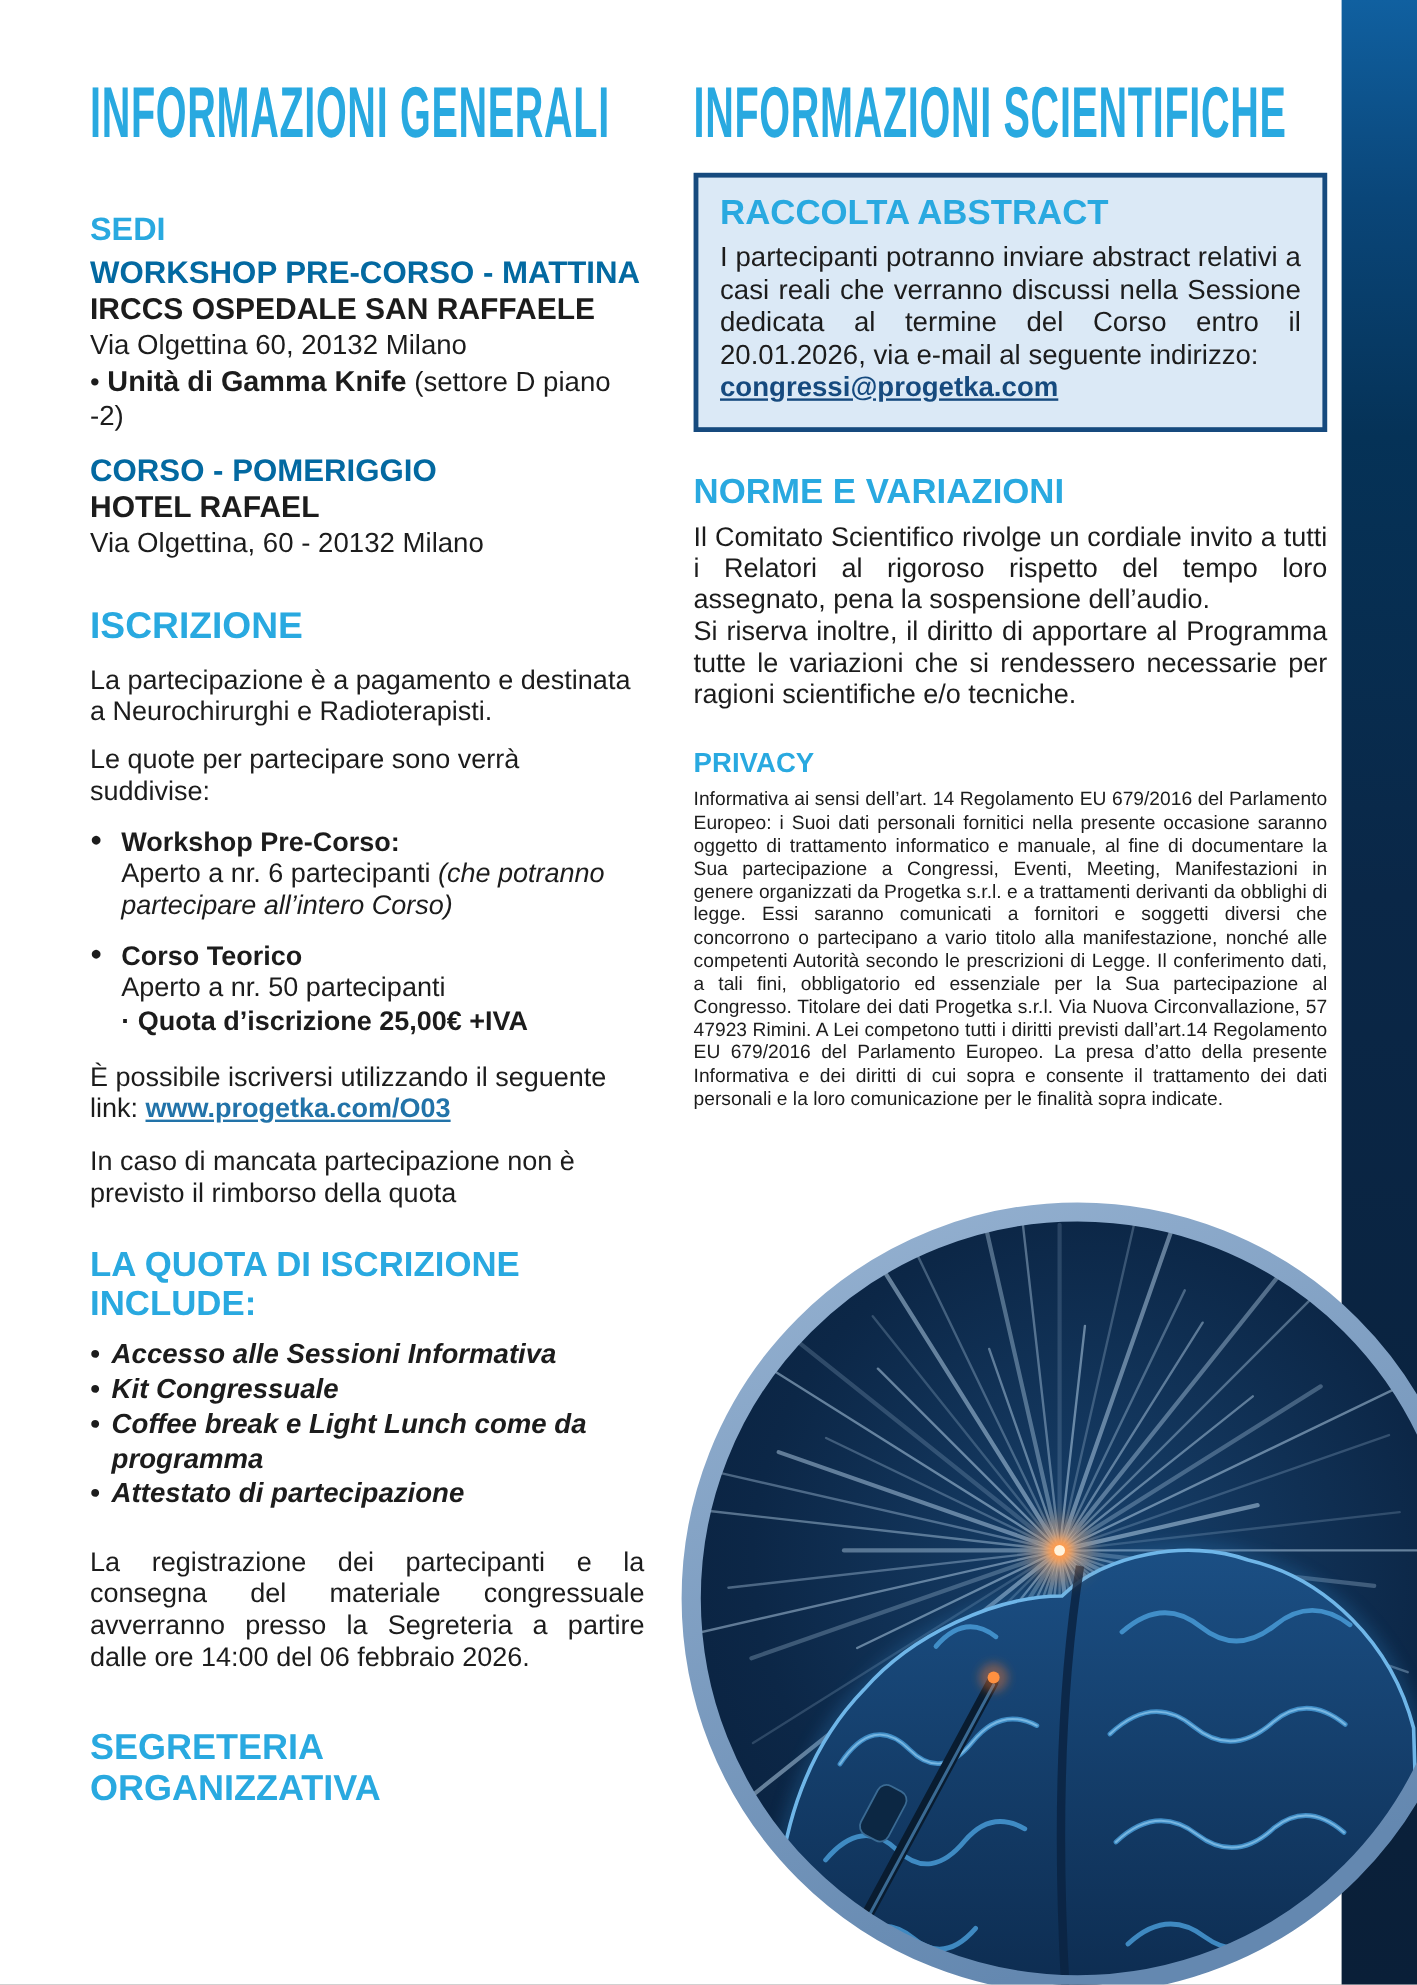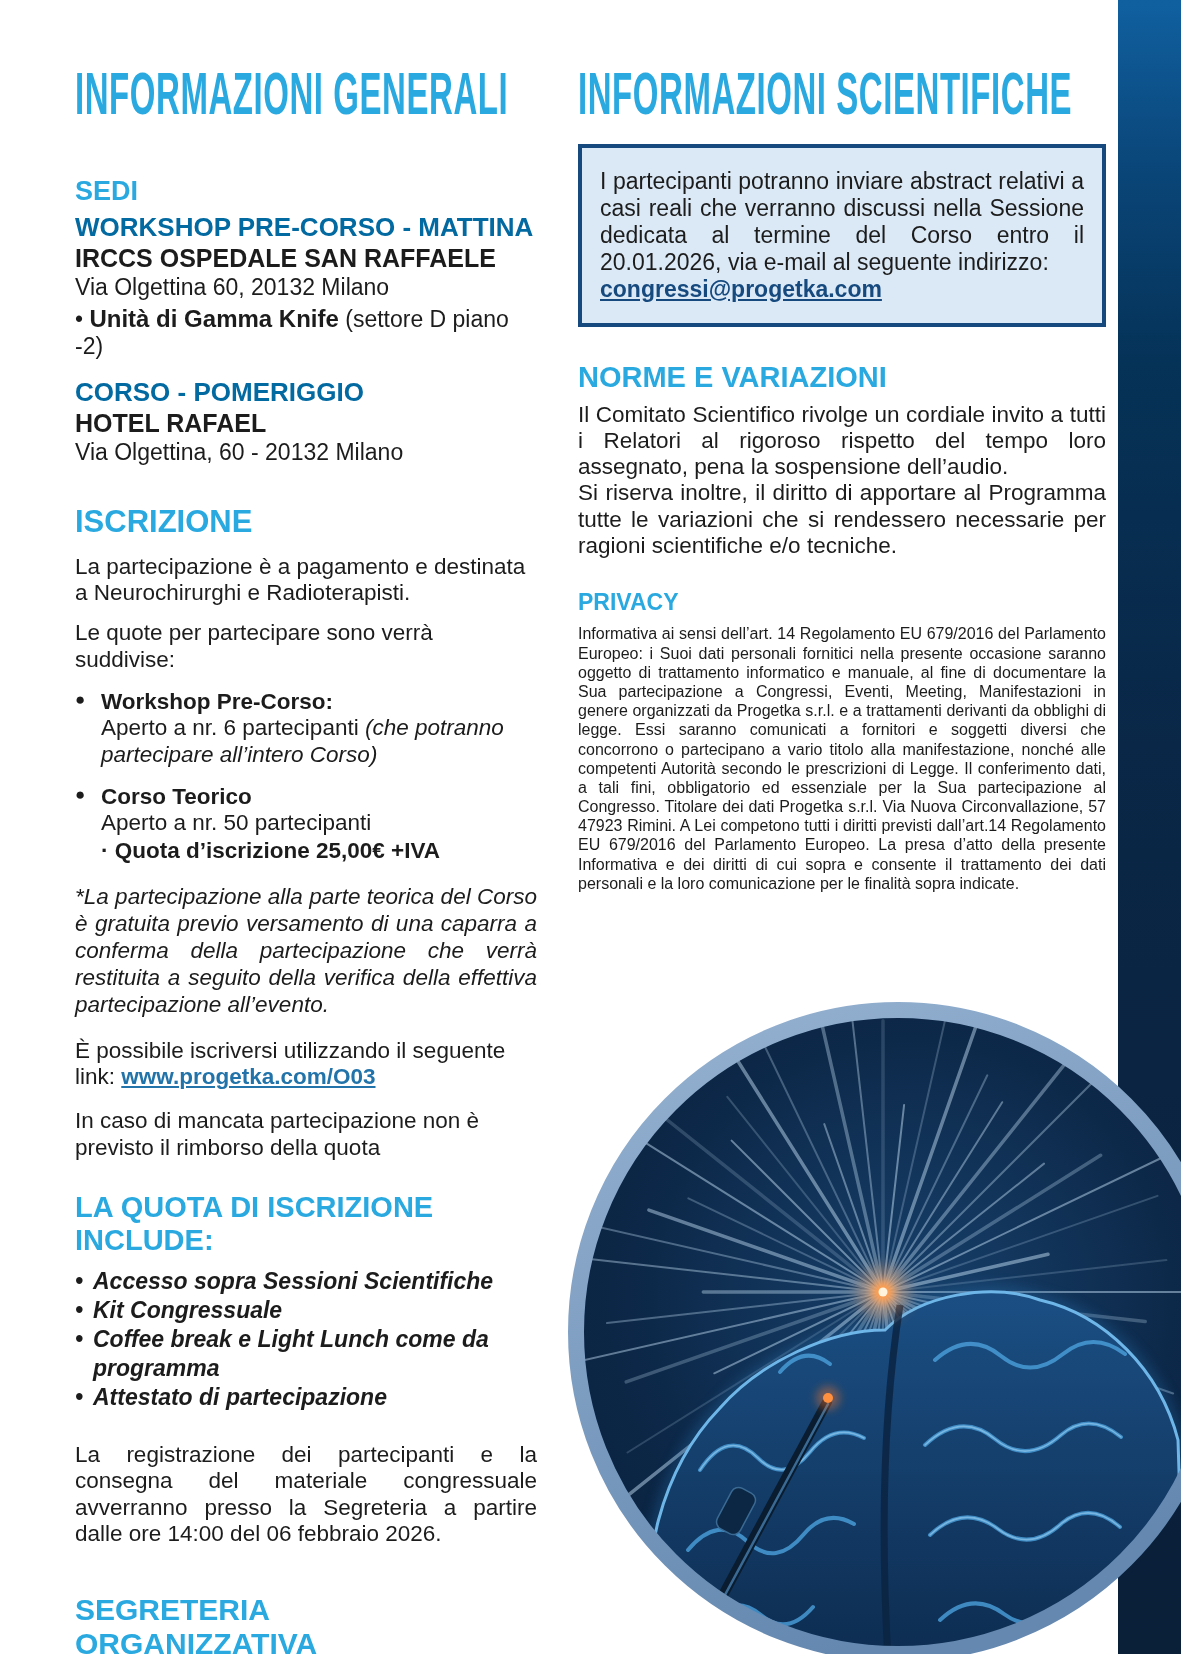--- a/index.html
+++ b/index.html
@@ -220,49 +220,49 @@
       <span class="bullet-title">Workshop Pre-Corso:</span><br>
       <span>Aperto a nr. 6 partecipanti </span><i>(che potranno partecipare all’intero Corso)</i>
     </div>
 
     <div class="bullet-item">
       <span class="bullet-title">Corso Teorico</span><br>
       <span>Aperto a nr. 50 partecipanti</span>
       <div class="quota-line">· Quota d’iscrizione 25,00€ +IVA</div>
     </div>
 
-    <p class="note-italic just">*La partecipazione alla parte teorica del Corso è gratuita previo versamento di una caparra a conferma della partecipazione che verrà restituita a seguito della verifica della effettiva partecipazione all’evento.</p>
 
     <p class="body-p" style="margin-top:20px"><span>È possibile iscriversi utilizzando il seguente link: </span><span class="link-blue">www.progetka.com/O03</span></p>
 
     <p class="body-p" style="margin-top:18px">In caso di mancata partecipazione non è previsto il rimborso della quota</p>
 
     <h2 class="cyan h-quota">LA QUOTA DI ISCRIZIONE INCLUDE:</h2>
     <div class="include-list">
-      <div class="include-item">Accesso sopra Sessioni Scientifiche</div>
+      <div class="include-item">Accesso alle Sessioni Informativa</div>
       <div class="include-item">Kit Congressuale</div>
       <div class="include-item">Coffee break e Light Lunch come da programma</div>
       <div class="include-item">Attestato di partecipazione</div>
     </div>
 
     <p class="body-p just reg-note">La registrazione dei partecipanti e la consegna del materiale congressuale avverranno presso la Segreteria a partire dalle ore 14:00 del 06 febbraio 2026.</p>
 
     <h2 class="cyan h-segreteria"><span>SEGRETERIA</span><br><span>ORGANIZZATIVA</span></h2>
 
     
 
     
     
     
   </div>
 
   <div class="col-right">
     <div class="big-title">INFORMAZIONI SCIENTIFICHE</div>
 
     <div class="abstract-box">
+      <h2 class="cyan h-raccolta">RACCOLTA ABSTRACT</h2>
       <p class="body-p just"><span>I partecipanti potranno inviare abstract relativi a casi reali che verranno discussi nella Sessione dedicata al termine del Corso entro il 20.01.2026, via e-mail al seguente indirizzo: </span><br><span class="email-link">congressi@progetka.com</span></p>
     </div>
 
     <h2 class="cyan h-norme">NORME E VARIAZIONI</h2>
     <p class="body-p just" style="margin-top:8px">Il Comitato Scientifico rivolge un cordiale invito a tutti i Relatori al rigoroso rispetto del tempo loro assegnato, pena la sospensione dell’audio.</p>
     <p class="body-p just" style="margin-top:0">Si riserva inoltre, il diritto di apportare al Programma tutte le variazioni che si rendessero necessarie per ragioni scientifiche e/o tecniche.</p>
 
     <h2 class="cyan h-privacy">PRIVACY</h2>
     <p class="privacy-text">Informativa ai sensi dell’art. 14 Regolamento EU 679/2016 del Parlamento Europeo: i Suoi dati personali fornitici nella presente occasione saranno oggetto di trattamento informatico e manuale, al fine di documentare la Sua partecipazione a Congressi, Eventi, Meeting, Manifestazioni in genere organizzati da Progetka s.r.l. e a trattamenti derivanti da obblighi di legge. Essi saranno comunicati a fornitori e soggetti diversi che concorrono o partecipano a vario titolo alla manifestazione, nonché alle competenti Autorità secondo le prescrizioni di Legge. Il conferimento dati, a tali fini, obbligatorio ed essenziale per la Sua partecipazione al Congresso. Titolare dei dati Progetka s.r.l. Via Nuova Circonvallazione, 57 47923 Rimini. A Lei competono tutti i diritti previsti dall’art.14 Regolamento EU 679/2016 del Parlamento Europeo. La presa d’atto della presente Informativa e dei diritti di cui sopra e consente il trattamento dei dati personali e la loro comunicazione per le finalità sopra indicate.</p>
   </div>

